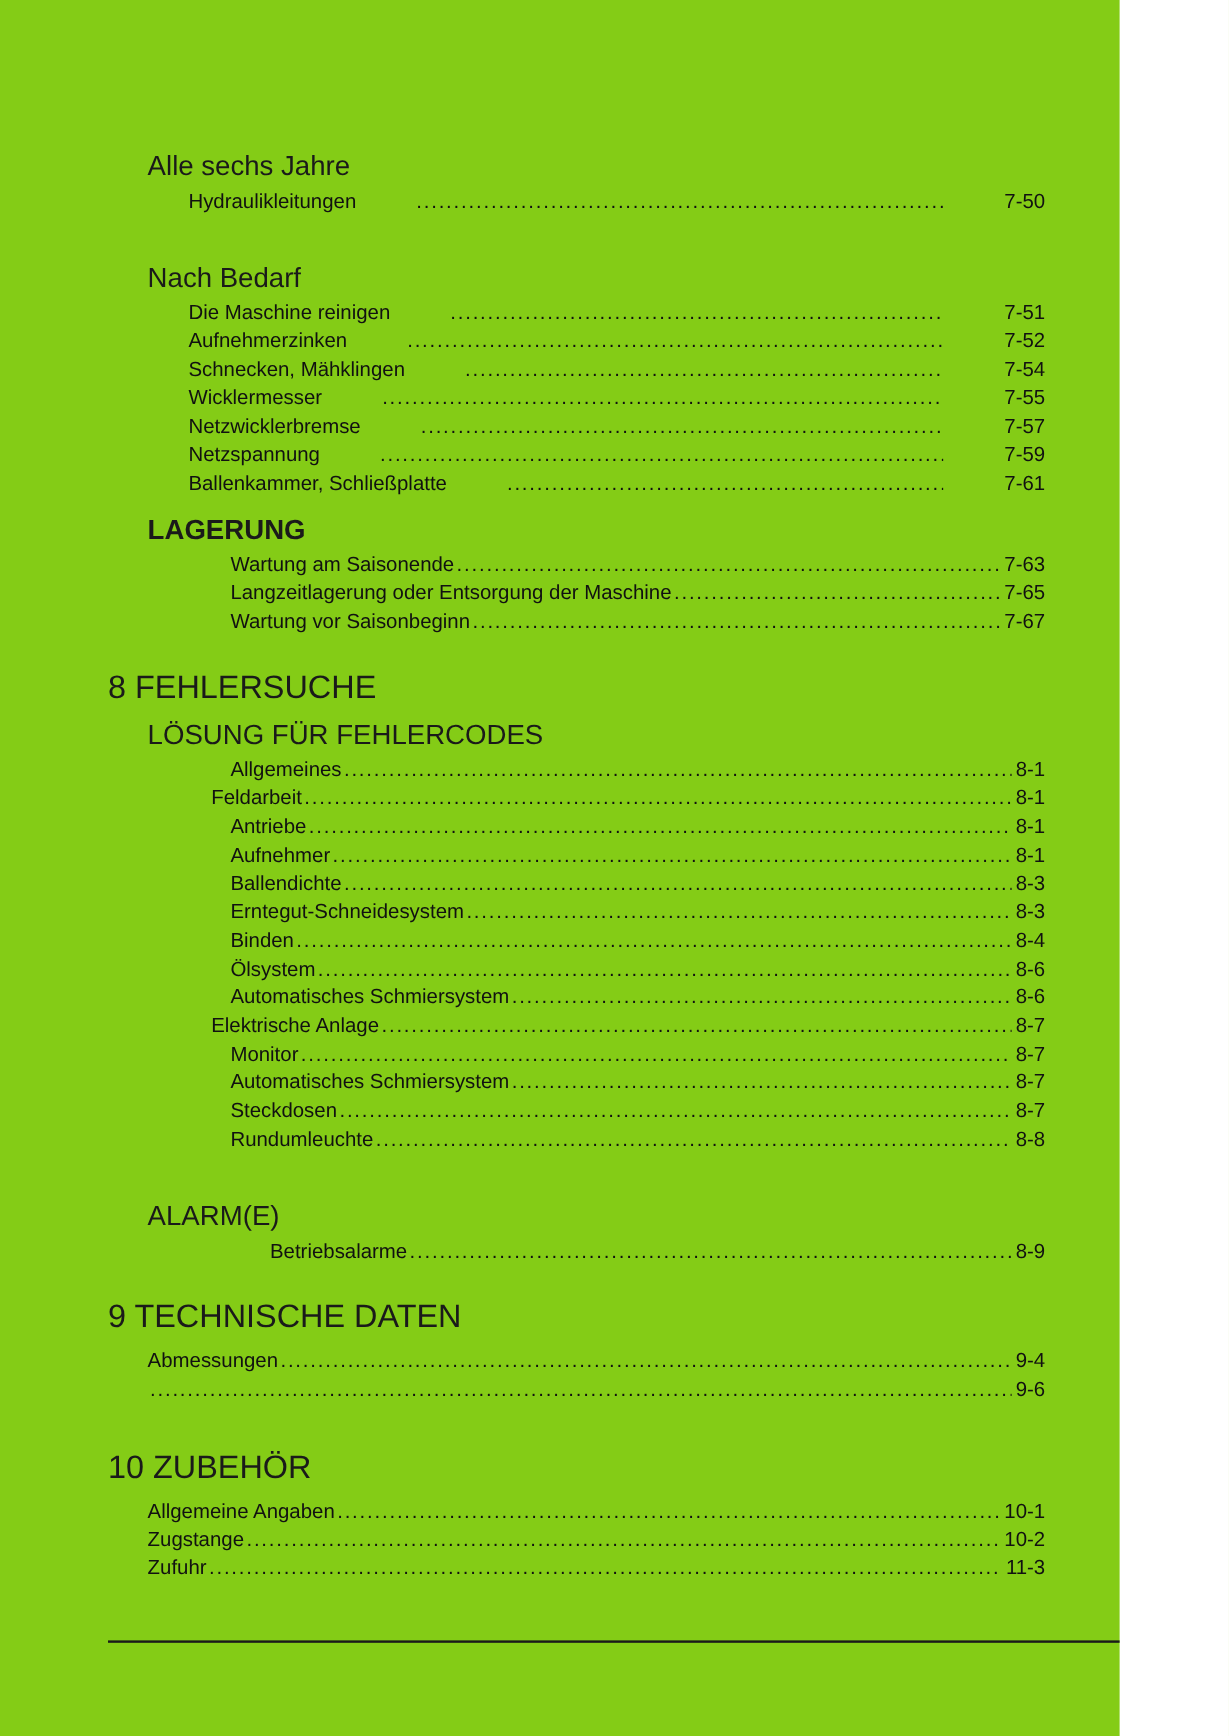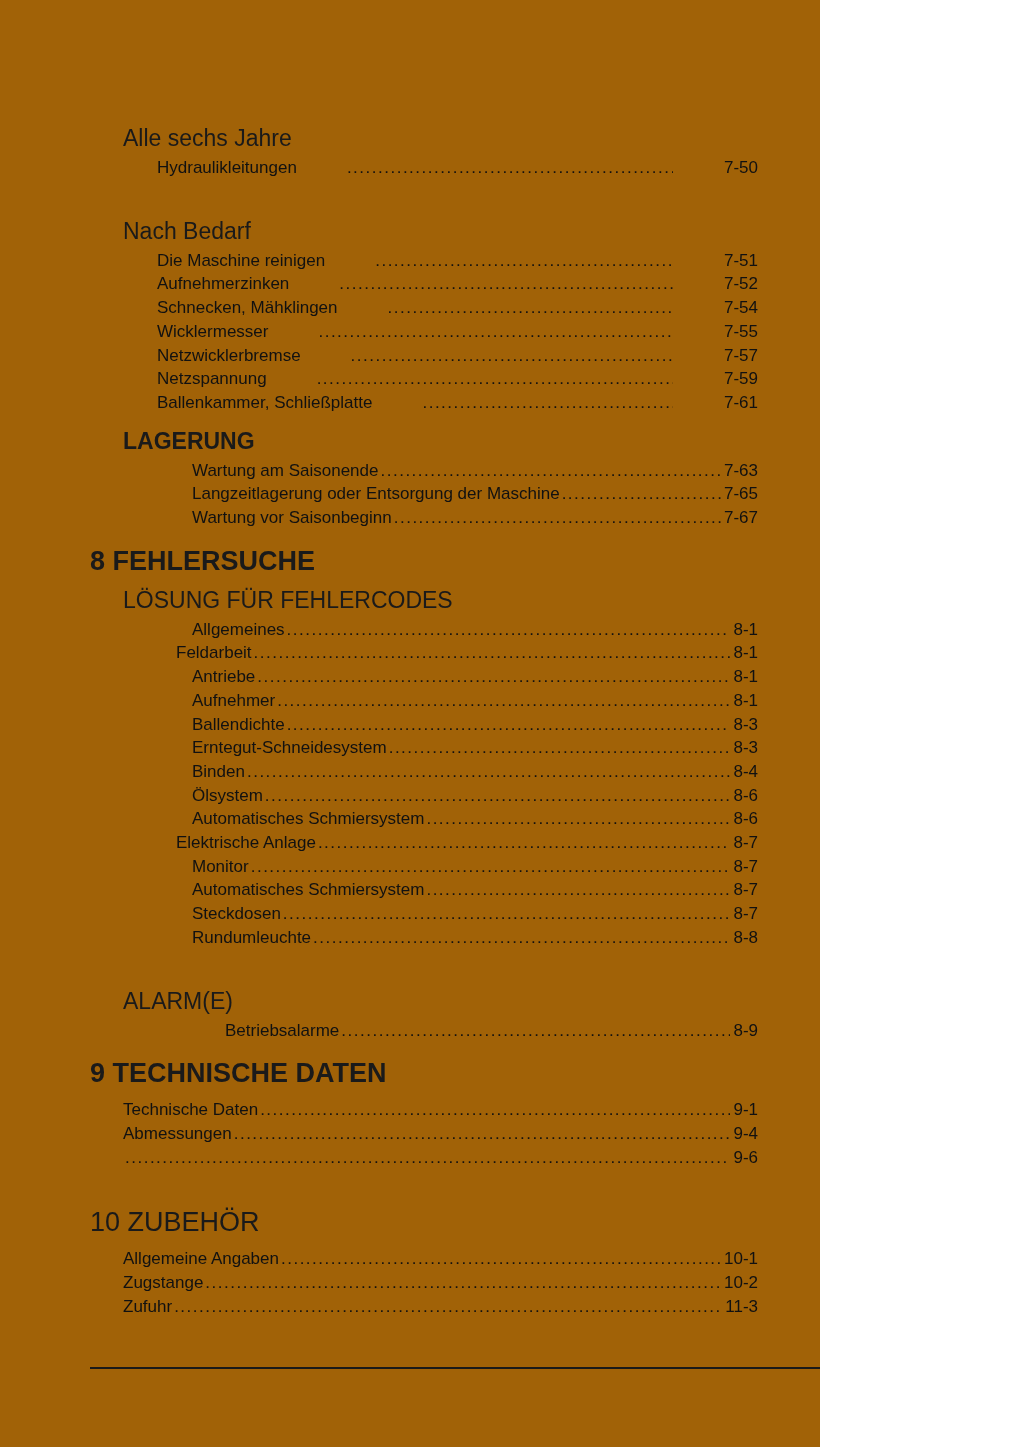--- a/index.html
+++ b/index.html
@@ -2,23 +2,23 @@
 <html><head>
 <meta charset="utf-8">
 <style>
   html, body {
     margin: 0;
     padding: 0;
     background: #ffffff;
   }
   .page {
     position: relative;
-    width: 820px;
+    width: 933px;
     height: 1447px;
-    background: #a16207;
+    background: #84cc16;
     font-family: "Liberation Sans", "DejaVu Sans", sans-serif;
     color: #111111;
     overflow: hidden;
     box-sizing: border-box;
   }
   .toc {
     position: absolute;
     top: 124px;
     left: 90px;
     right: 62px;
@@ -34,21 +34,21 @@
     padding-left: 0;
     margin: 0 0 9px 0;
   }
   .heading.h2 {
     font-size: 23px;
     line-height: 28px;
     padding-left: 33px;
     margin: 0 0 4px 0;
   }
   .heading.space-lg { margin-top: 37px; }
-  .heading.space-md { margin-top: 15px; font-weight: bold; }
+  .heading.space-md { margin-top: 27px; }
   .heading.space-sm { margin-top: 12px; font-weight: bold; }
   .heading.space-xs { margin-top: 6px; }
 
   .entry {
     display: flex;
     align-items: baseline;
     font-size: 17px;
     line-height: 23.7px;
     color: #111111;
   }
@@ -224,25 +224,20 @@
         <span class="pagenum">8-8</span>
       </div>
       <div class="heading h2 space-lg">ALARM(E)</div>
       <div class="entry indent-5">
         <span class="label">Betriebsalarme</span>
         <span class="dots"></span>
         <span class="pagenum">8-9</span>
       </div>
       <div class="heading h1 space-md">9 TECHNISCHE DATEN</div>
       <div class="entry indent-1">
-        <span class="label">Technische Daten</span>
-        <span class="dots"></span>
-        <span class="pagenum">9-1</span>
-      </div>
-      <div class="entry indent-1">
         <span class="label">Abmessungen</span>
         <span class="dots"></span>
         <span class="pagenum">9-4</span>
       </div>
       <div class="entry indent-1">
         <span class="dots"></span>
         <span class="pagenum">9-6</span>
       </div>
       <div class="heading h1 space-lg">10 ZUBEHÖR</div>
       <div class="entry indent-1">

